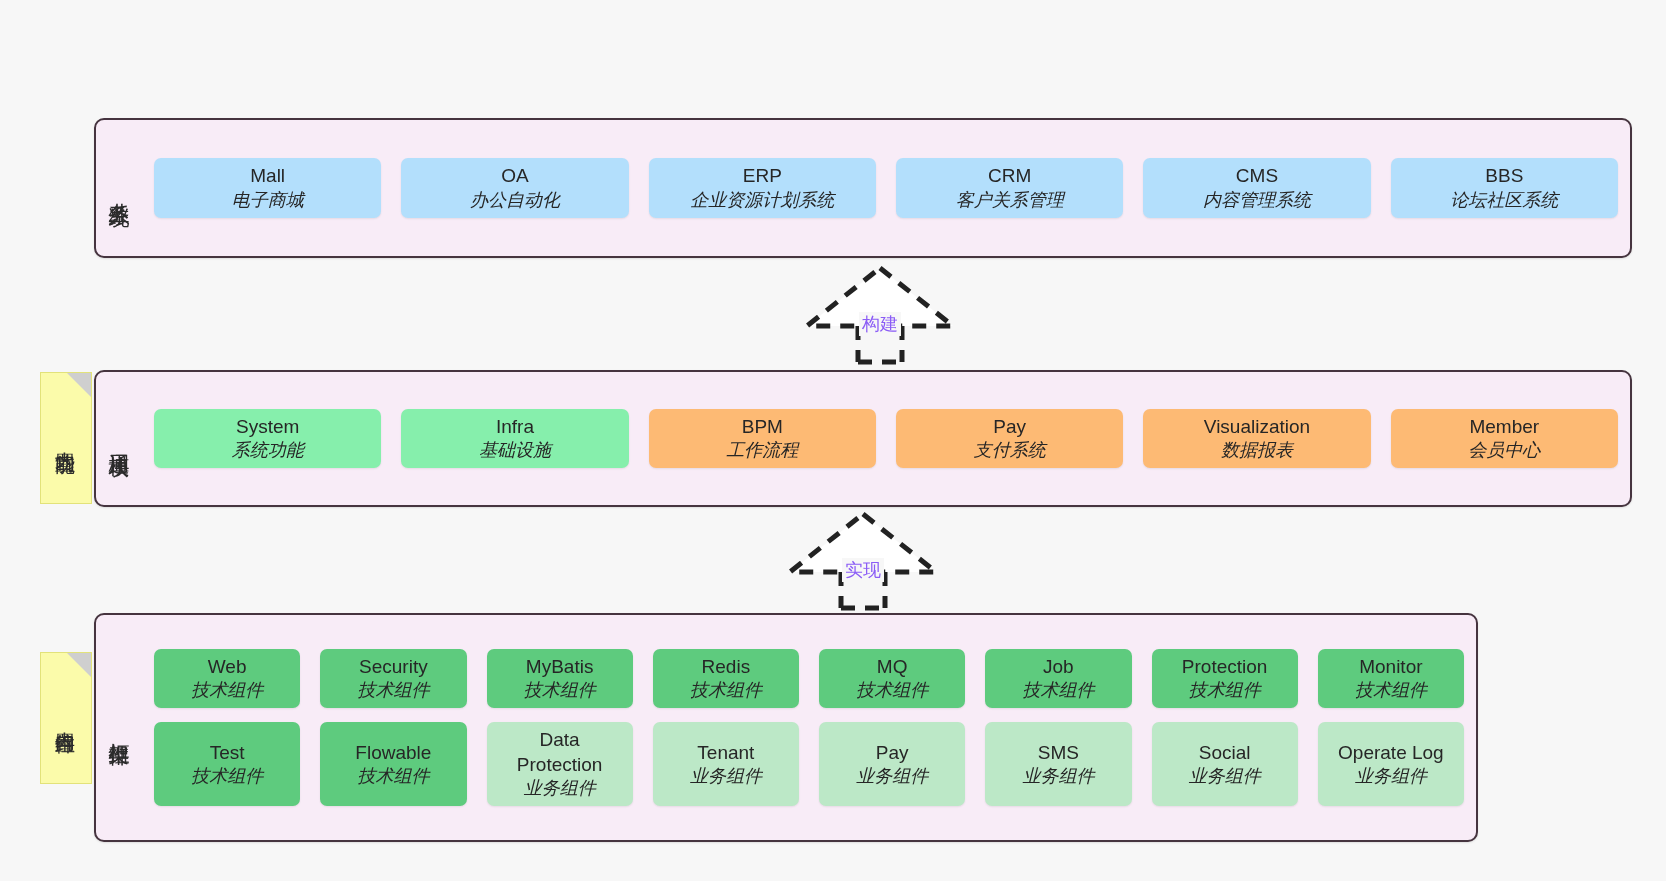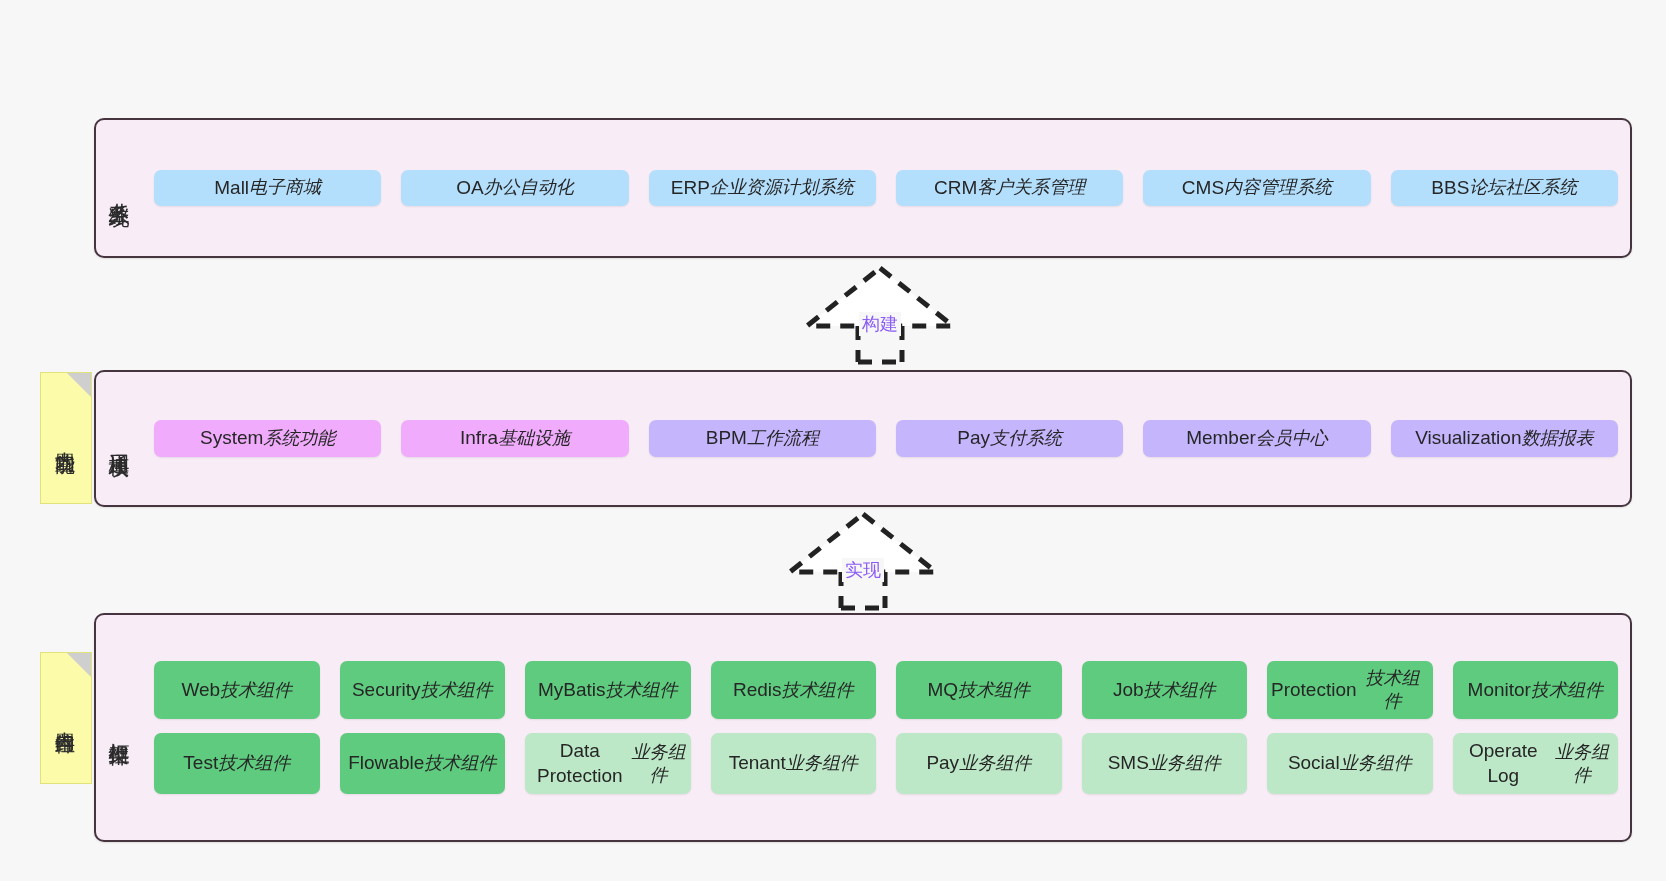--- a/index.html
+++ b/index.html
@@ -49,34 +49,34 @@
   .row {
     display: flex;
     gap: 20px;
     justify-content: space-between;
   }
   .cell {
     flex: 1 1 0;
     min-width: 0;
     border-radius: 7px;
     display: flex;
-    flex-direction: row;
+    flex-direction: column;
     align-items: center;
     justify-content: center;
     text-align: center;
-    padding: 6px 4px;
+    padding: 6px 20px;
     line-height: 1.28;
     box-shadow: 0 1px 2px rgba(0,0,0,0.08);
   }
   .cell .en { font-size: 19px; color: #262626; }
   .cell .cn { font-size: 18px; color: #262626; font-style: italic; }
 
   .c-blue       { background: #b3dffc; }
-  .c-red        { background: #f0abfc; }
-  .c-pink       { background: #c4b5fd; }
+  .c-red        { background: #86efac; }
+  .c-pink       { background: #fdba74; }
   .c-green      { background: #5ecb7e; }
   .c-lightgreen { background: #bce8c7; }
 
   
   .note {
     position: absolute;
     background: #fbfbaa;
     border: 1px solid #e2e27a;
     display: flex;
     align-items: center;
@@ -182,46 +182,46 @@
         </div>
         <div class="cell c-pink">
           <span class="en">BPM</span>
           <span class="cn">工作流程</span>
         </div>
         <div class="cell c-pink">
           <span class="en">Pay</span>
           <span class="cn">支付系统</span>
         </div>
         <div class="cell c-pink">
+          <span class="en">Visualization</span>
+          <span class="cn">数据报表</span>
+        </div>
+        <div class="cell c-pink">
           <span class="en">Member</span>
           <span class="cn">会员中心</span>
-        </div>
-        <div class="cell c-pink">
-          <span class="en">Visualization</span>
-          <span class="cn">数据报表</span>
         </div>
       </div>
     </div>
   </div>
 
   <div class="connector" id="connector-implement" style="left:788px; top:512px; width:150px; height:98px;">
     <svg width="150" height="98" viewBox="0 0 150 98" aria-hidden="true">
       <path d="M75 2 L148 60 L2 60 Z" fill="#ffffff" stroke="#222222" stroke-width="5" stroke-dasharray="14 10" stroke-linejoin="miter"></path>
       <path d="M53 60 L53 96" fill="none" stroke="#222222" stroke-width="5" stroke-dasharray="14 10"></path>
       <path d="M97 60 L97 96" fill="none" stroke="#222222" stroke-width="5" stroke-dasharray="14 10"></path>
       <path d="M53 96 L97 96" fill="none" stroke="#222222" stroke-width="5" stroke-dasharray="14 10"></path>
     </svg>
     <span class="conn-label" style="bottom:28px;">实现</span>
   </div>
 
   <div class="note" id="note-builtin-components" style="left:40px; top:652px; width:52px; height:132px;">
     <span class="note-text">内置组件</span>
   </div>
 
-  <div class="layer" id="layer-framework-components" style="left:94px; top:613px; width:1538px; height:229px;">
+  <div class="layer" id="layer-framework-components" style="left:94px; top:613px; width:1384px; height:229px;">
     <div class="layer-title">框架组件</div>
     <div class="layer-body">
 
       <div class="row">
         <div class="cell c-green">
           <span class="en">Web</span>
           <span class="cn">技术组件</span>
         </div>
         <div class="cell c-green">
           <span class="en">Security</span>

